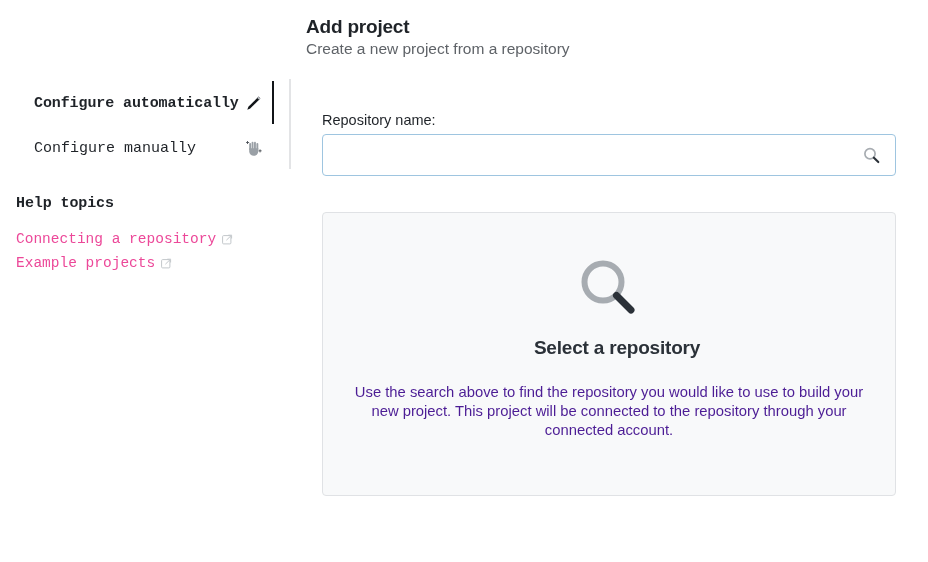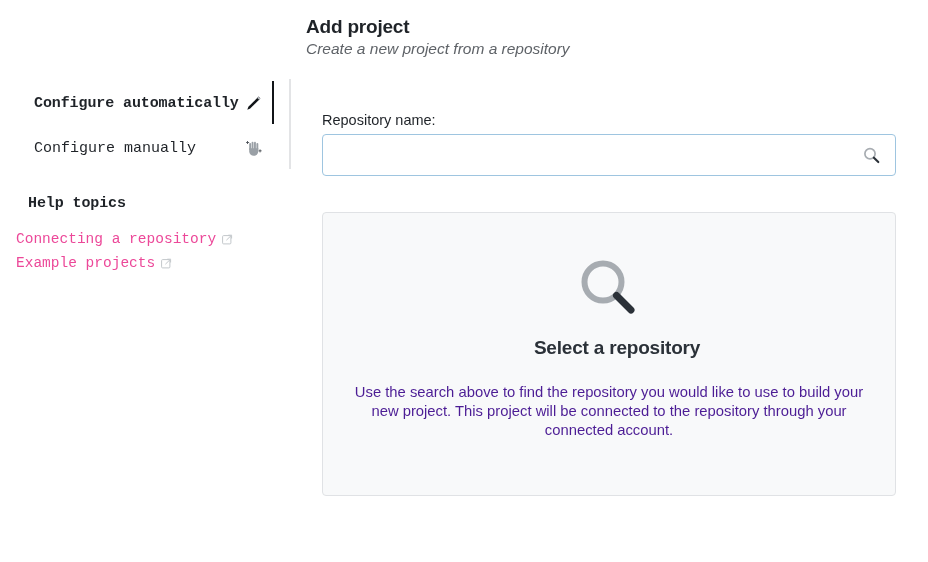--- a/index.html
+++ b/index.html
@@ -86,21 +86,21 @@
   .help-section {
     position: absolute;
     left: 16px;
     top: 192px;
     width: 260px;
   }
   .help-title {
     font-size: 15px;
     font-weight: bold;
     color: #1f2328;
-    margin: 0 0 15px 12px;
+    margin: 0 0 15px 0;
     letter-spacing: -0.1px;
   }
   .help-link {
     display: flex;
     align-items: center;
     font-size: 14.5px;
     line-height: 24px;
     color: #ec4899;
     text-decoration: none;
     margin-bottom: 0px;
@@ -131,21 +131,20 @@
     letter-spacing: -0.2px;
     margin: 0;
   }
   .page-subtitle {
     position: absolute;
     left: 0;
     top: 40px;
     font-size: 15.5px;
     color: #5f6368;
     margin: 0;
-    font-style: italic;
   }
 
   .field-label {
     position: absolute;
     left: 16px;
     top: 112px;
     font-size: 14.5px;
     color: #1f2328;
   }
 

